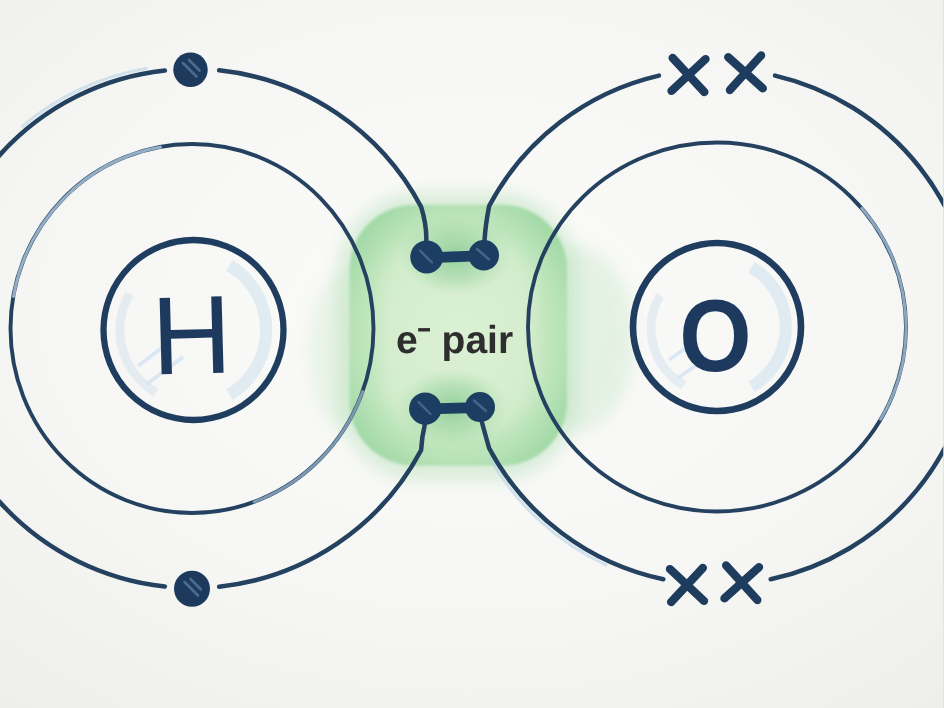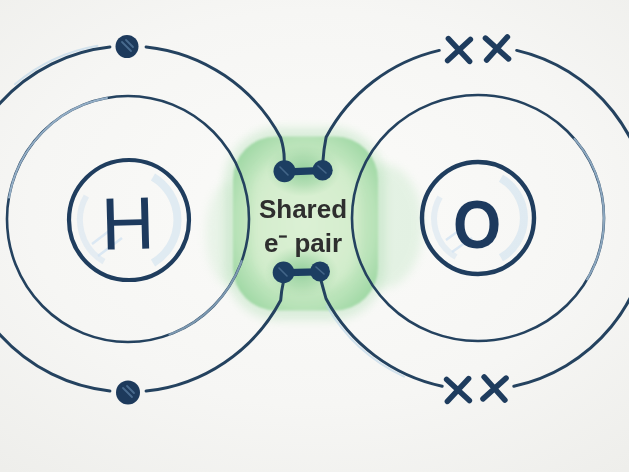--- a/index.html
+++ b/index.html
@@ -128,18 +128,17 @@
 
 <div class="overlay" style="left:68px;top:178px;width:120px;height:90px;">
   <span class="atom-symbol atom-h">H</span>
 </div>
 <div class="overlay" style="left:417px;top:182px;width:120px;height:84px;">
   <span class="atom-symbol atom-o">O</span>
 </div>
 
 <div class="overlay" style="left:238px;top:190px;width:130px;height:72px;">
   <div class="shared-label">
-    <div>Shared</div>
     <div>e⁻ pair</div>
   </div>
 </div>
 
 </div>
 
 </body></html>

